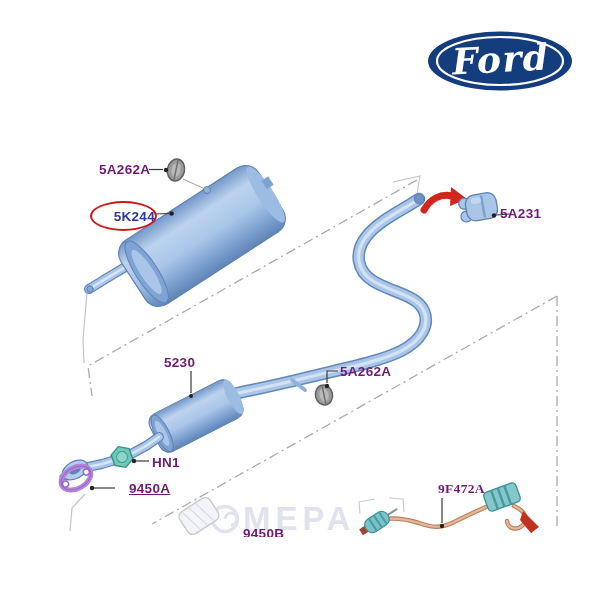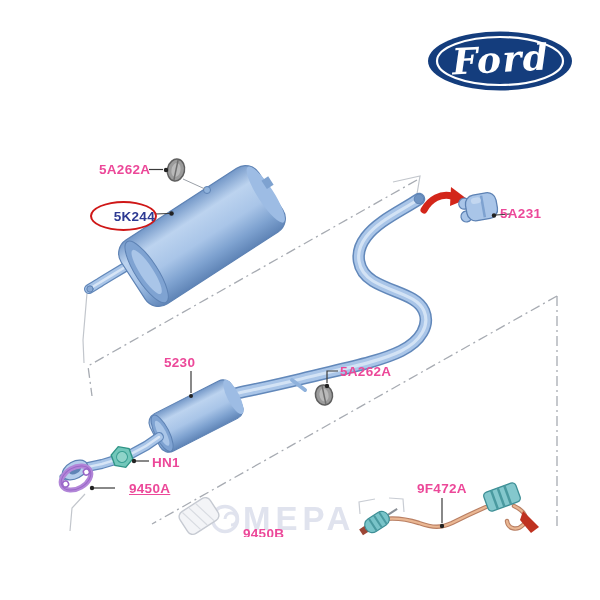--- a/index.html
+++ b/index.html
@@ -1,21 +1,21 @@
 <!DOCTYPE html>
 <html><head>
 <meta charset="utf-8">
 <style>
   html,body{margin:0;padding:0;}
   #stage{position:relative;width:600px;height:600px;background:#ffffff;overflow:hidden;
          font-family:"Liberation Sans",sans-serif;}
   #wm{position:absolute;left:210px;top:500px;z-index:1;display:flex;align-items:center;gap:3px;
       color:#e0e3ee;font:600 33px "Liberation Sans",sans-serif;letter-spacing:5px;user-select:none;}
   #art{position:absolute;left:0;top:0;z-index:2;}
-  .lbl{position:absolute;z-index:3;color:#ec4899;font:bold 13.5px "Liberation Sans",sans-serif;
+  .lbl{position:absolute;z-index:3;color:#701a75;font:bold 13.5px "Liberation Sans",sans-serif;
        letter-spacing:.3px;white-space:nowrap;}
   #hl-ellipse{position:absolute;z-index:3;left:90px;top:201px;width:63px;height:26px;
        border:2.6px solid #cf1717;border-radius:50%;display:flex;align-items:center;justify-content:flex-end;}
   #hl-ellipse span{color:#2d3a93;font:bold 13.5px "Liberation Sans",sans-serif;letter-spacing:.3px;}
   #lbl-9450B{left:243px;top:526px;height:11px;overflow:hidden;text-align:center;}
 </style>
 </head>
 <body>
 
 <div id="stage">
@@ -200,18 +200,18 @@
 
   <div class="lbl" style="left:99px;top:162px;">5A262A</div>
   <div id="hl-ellipse">
     <span>5K244</span>
   </div>
   <div class="lbl" style="left:500px;top:206px;">5A231</div>
   <div class="lbl" style="left:164px;top:355px;">5230</div>
   <div class="lbl" style="left:340px;top:364px;">5A262A</div>
   <div class="lbl" style="left:152px;top:455px;">HN1</div>
   <div class="lbl" style="left:129px;top:481px;text-decoration:underline;">9450A</div>
-  <div class="lbl" style="left:417px;top:481px;">9F472A</div>
+  <div class="lbl" style="left:438px;top:481px;font-family:Liberation Serif, serif;">9F472A</div>
   <div class="lbl" id="lbl-9450B">
     <span>9450B</span>
   </div>
 
 </div>
 
 </body></html>

